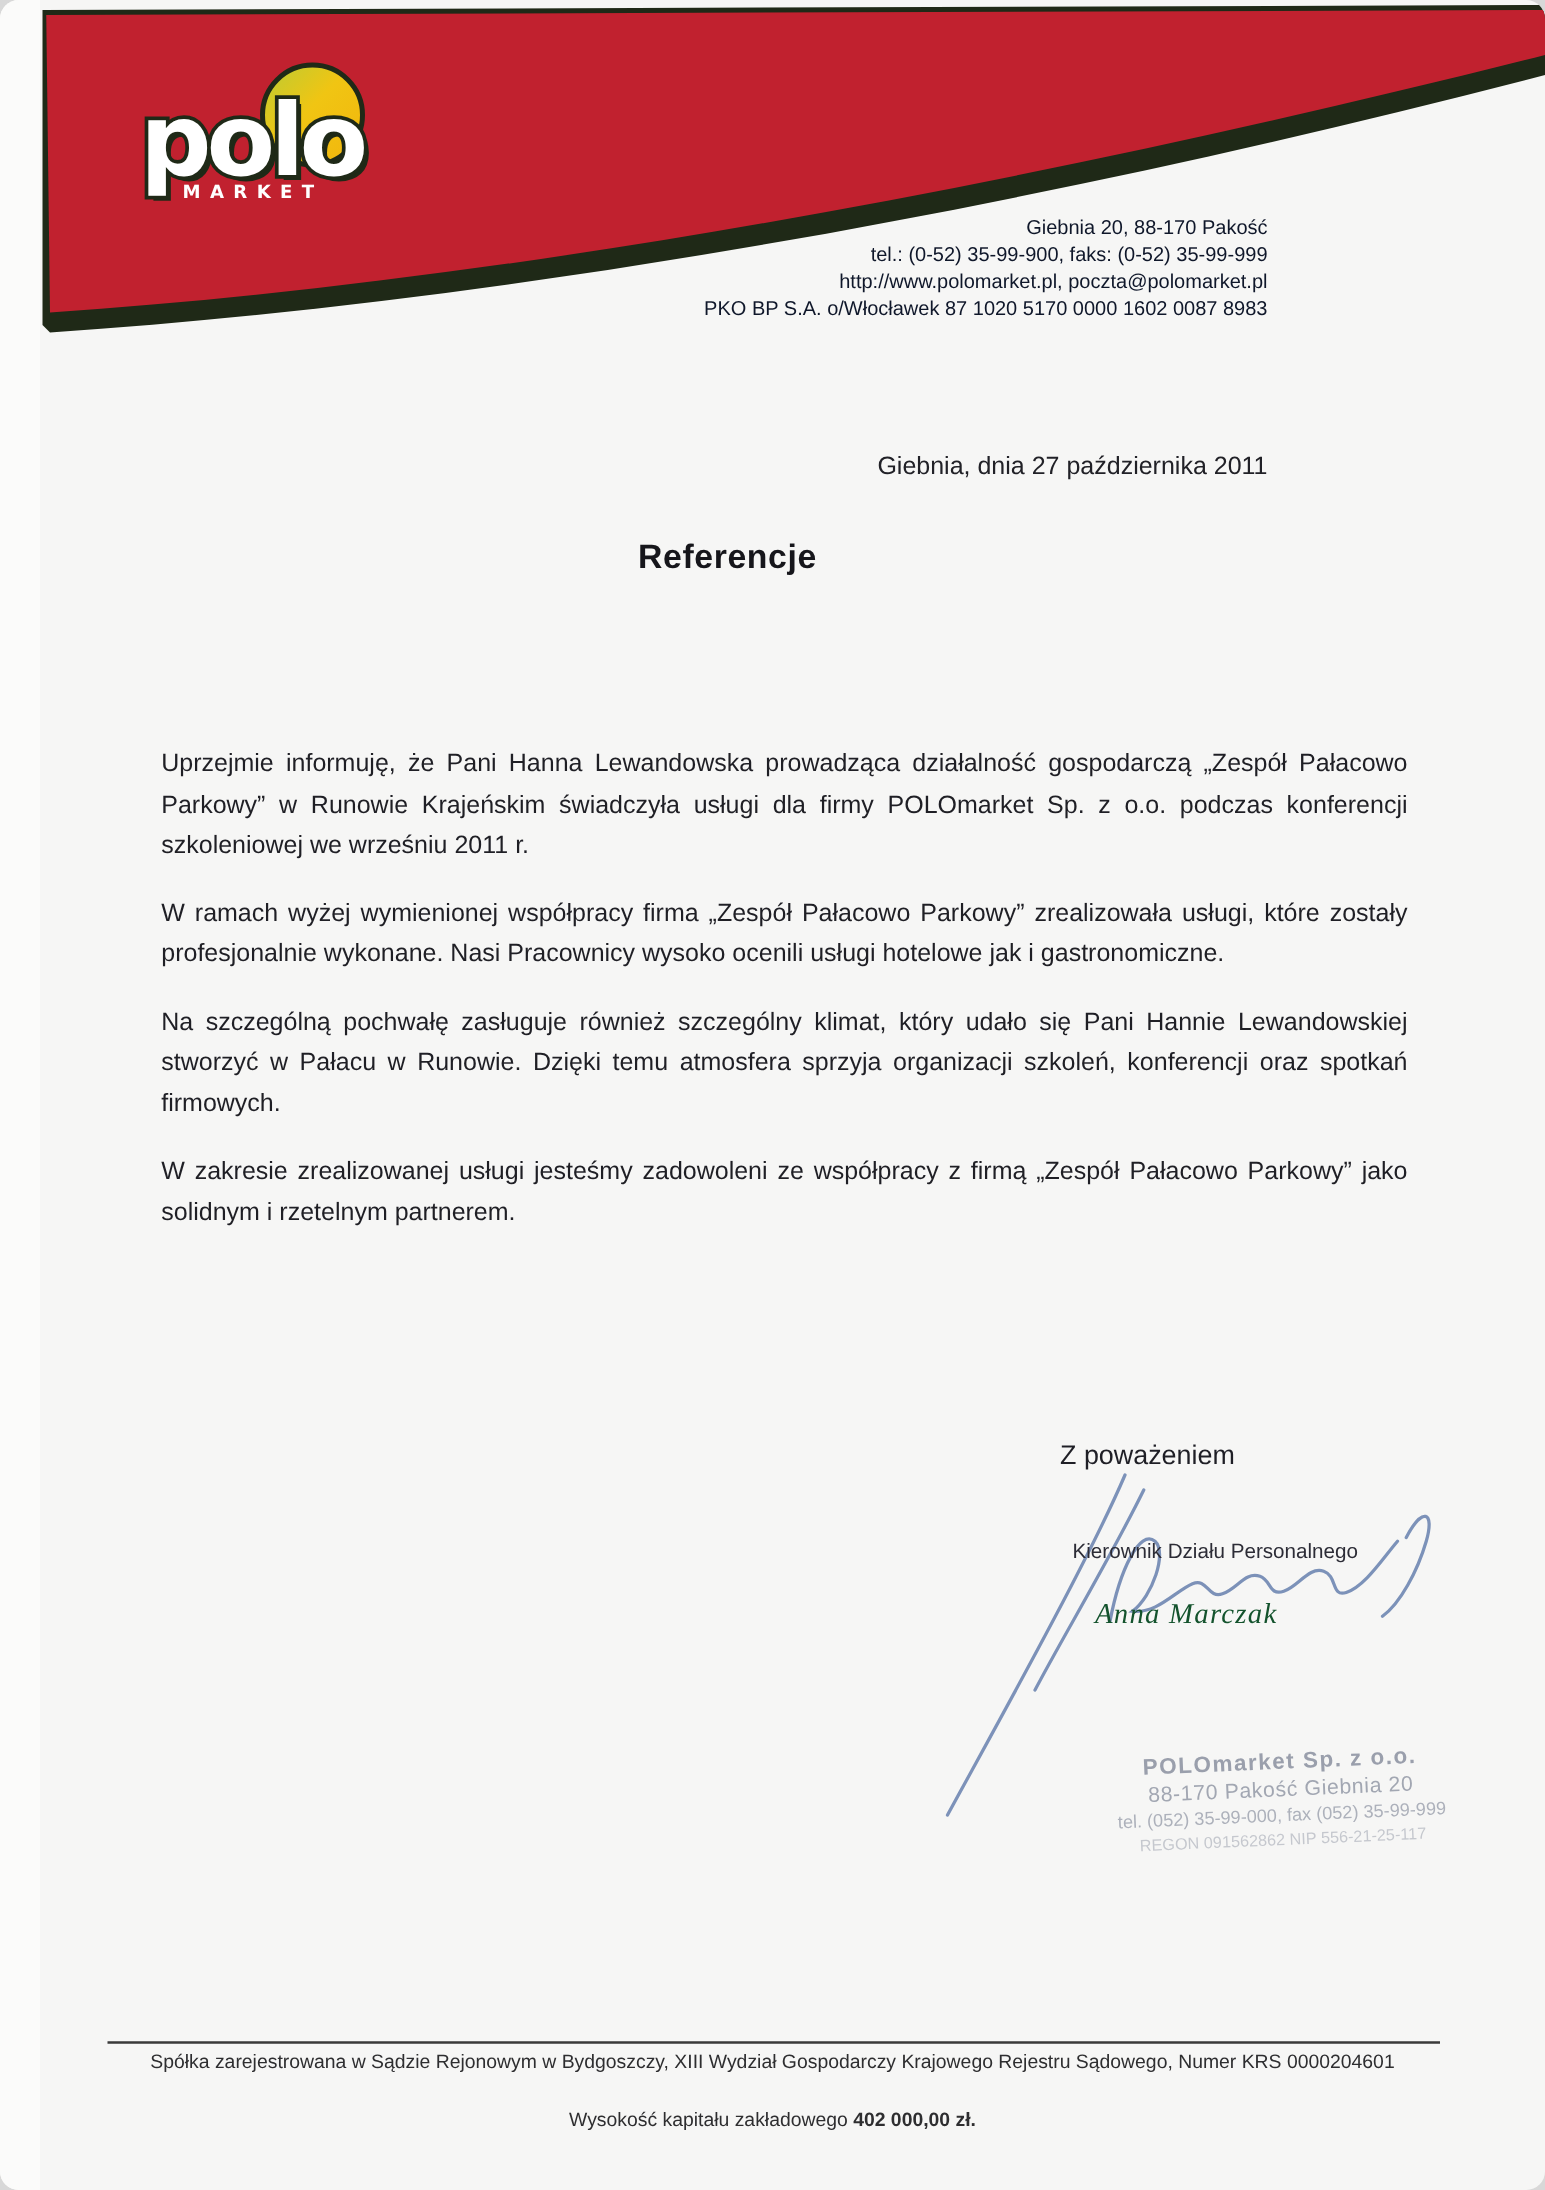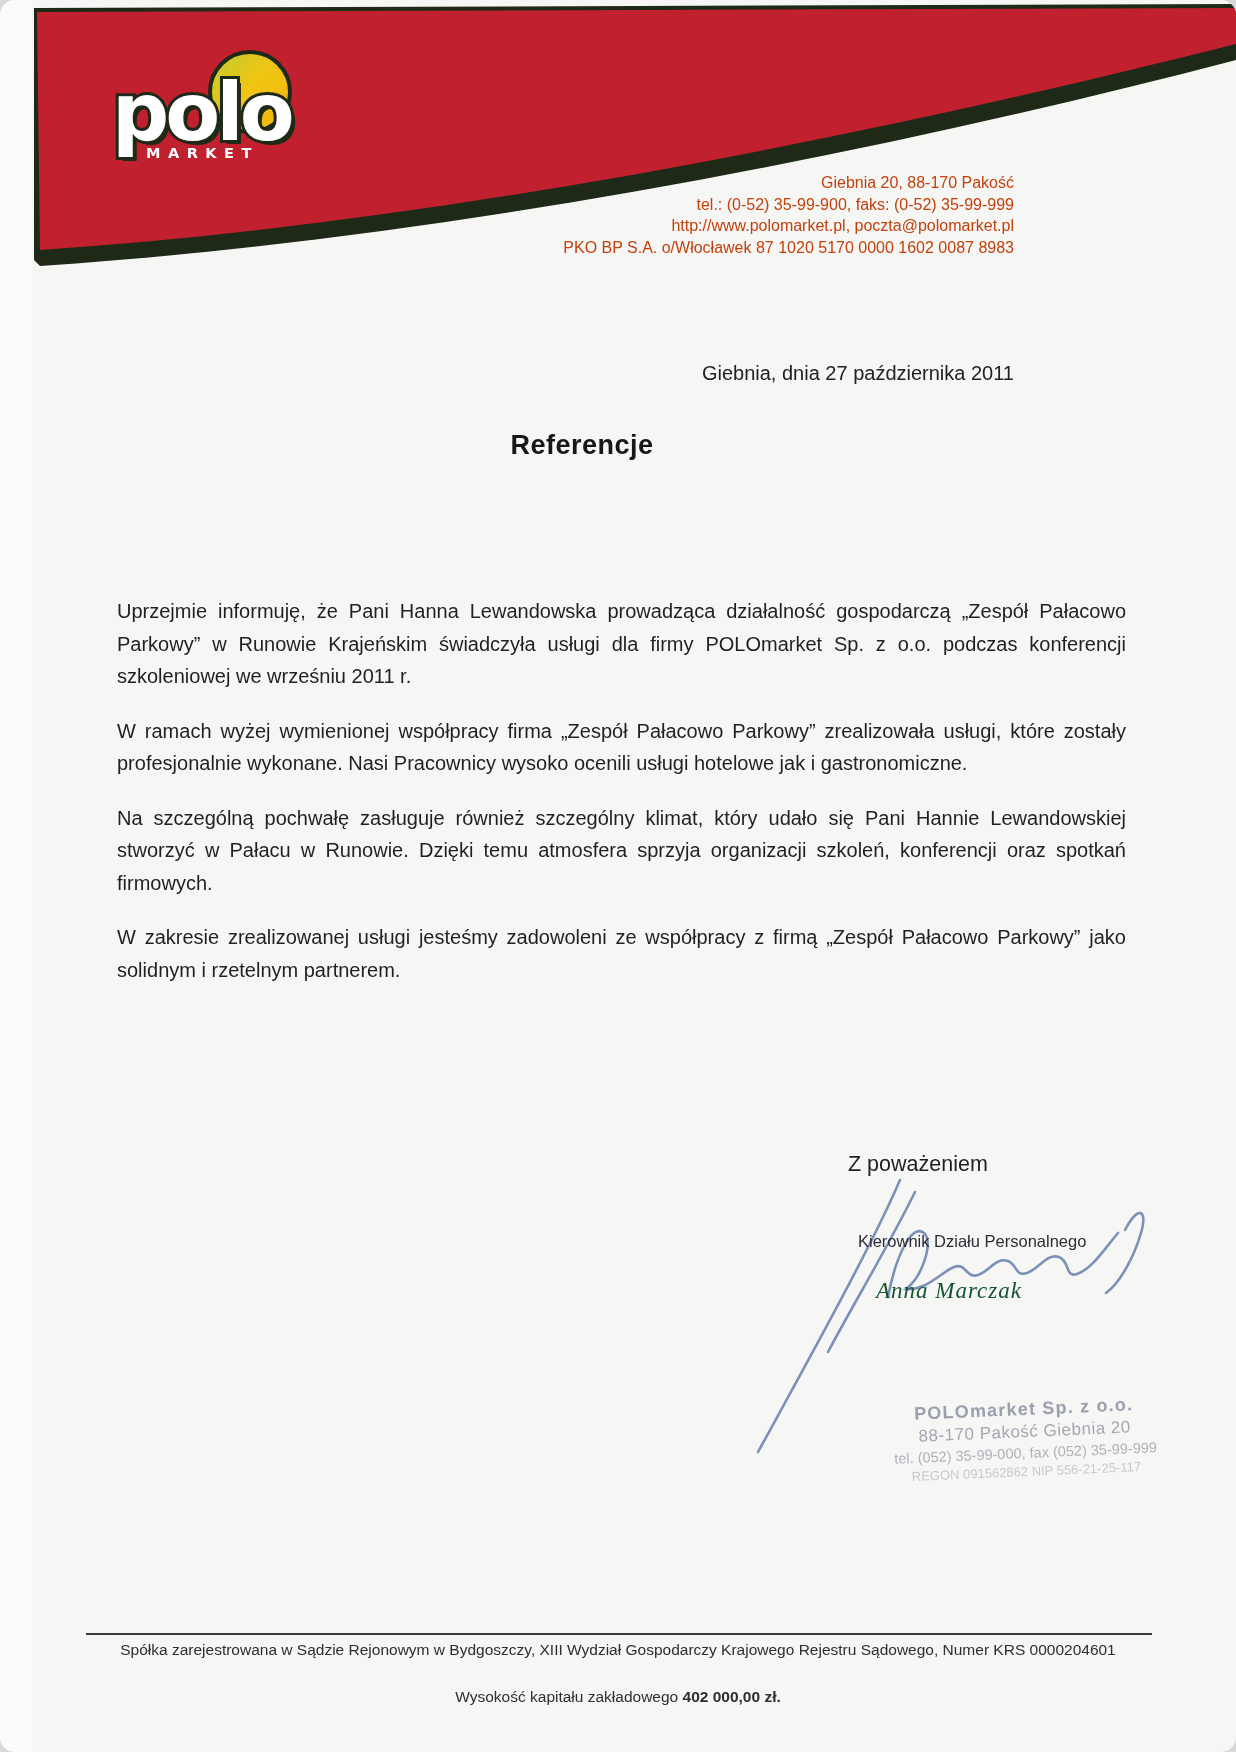--- a/index.html
+++ b/index.html
@@ -10,33 +10,33 @@
     border-radius:15px;
   }
   .scan-edge { position:absolute; left:0; top:0; width:32px; height:100%;
     background:#fbfbfa; }
   .banner { position:absolute; left:0; top:0; }
   .logo-word  { font-family:"DejaVu Sans", sans-serif; font-weight:bold; }
   .logo-sub   { font-family:"DejaVu Sans", sans-serif; font-weight:bold; }
 
   .contact {
     position:absolute; top:172px; right:222px; text-align:right;
-    font-size:16px; line-height:21.5px; color:#c2410c;
+    font-size:16px; line-height:21.5px; color:#0f172a;
   }
   .dateline {
     position:absolute; top:362px; right:222px;
     font-size:20px; color:#212127;
   }
   .title {
     position:absolute; top:430px; left:16px; width:1132px; text-align:center;
     font-size:27px; font-weight:bold; letter-spacing:.5px; color:#16161b;
   }
   .body-text { position:absolute; top:595px; left:113px; width:1013px; }
   .body-text p {
-    margin:0 0 22px 4px; text-align:justify;
+    margin:0 0 22px 16px; text-align:justify;
     font-size:20px; line-height:32.5px; color:#1f1f25;
   }
   .closing {
     position:absolute; top:1152px; left:848px;
     font-size:21.5px; color:#1f1f26;
   }
   .signer-title {
     position:absolute; top:1232px; left:858px;
     font-size:16.5px; color:#2c2c36;
   }

